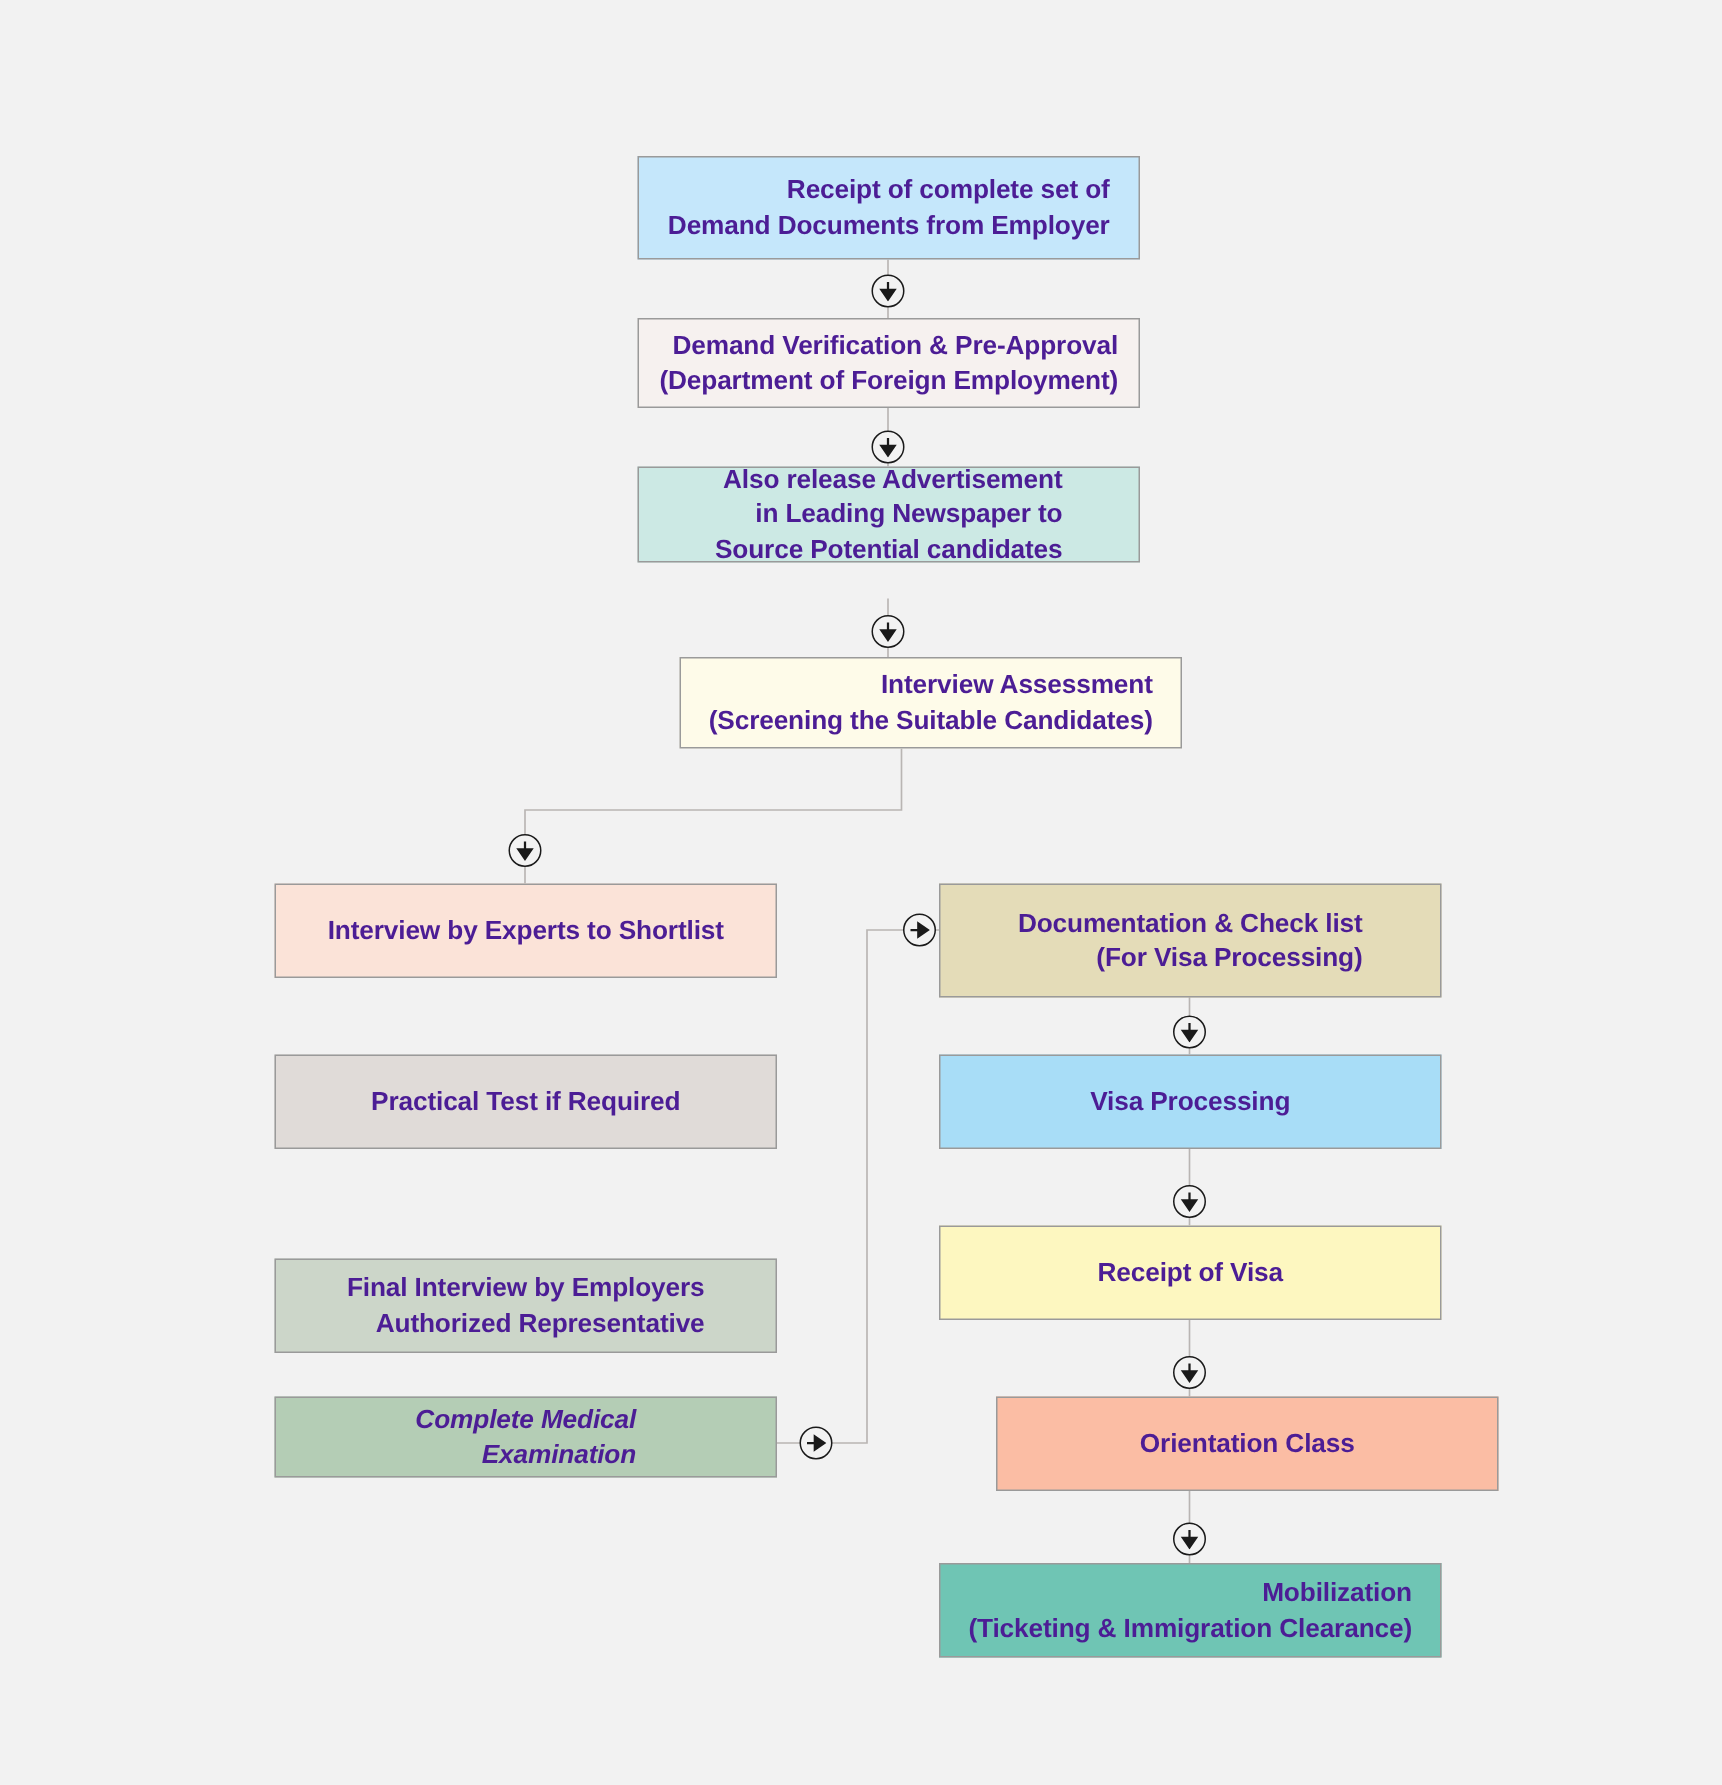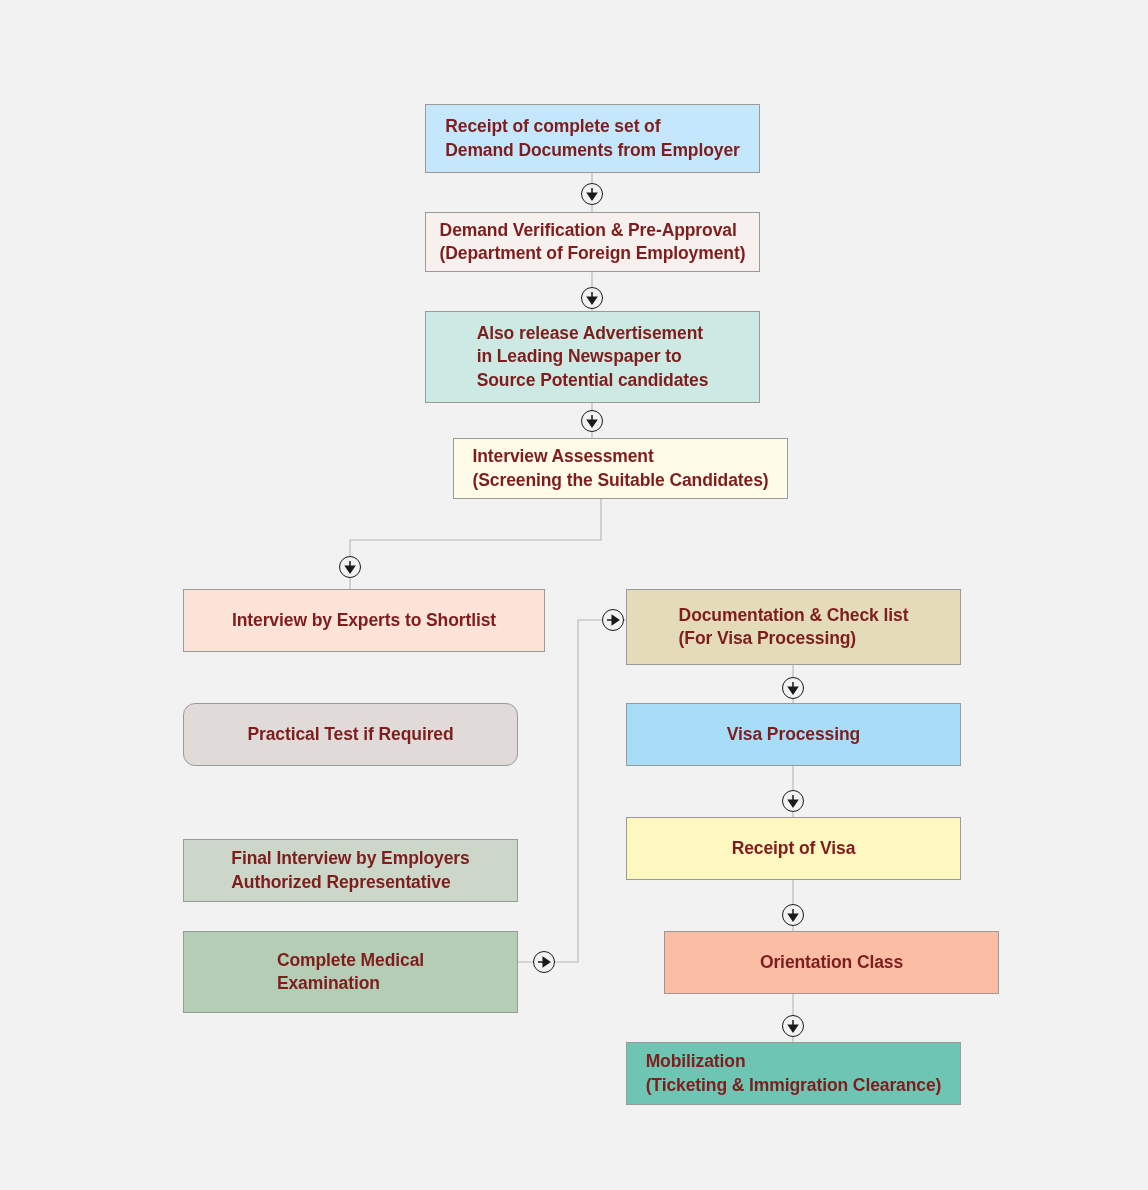--- a/index.html
+++ b/index.html
@@ -20,25 +20,25 @@
     width: 1148px;
     height: 1190px;
   }
   .node {
     position: absolute;
     box-sizing: border-box;
     border: 1px solid #9a9a9a;
     display: flex;
     align-items: center;
     justify-content: center;
-    text-align: left;
+    text-align: right;
     font-weight: bold;
     font-size: 17.5px;
     line-height: 1.33;
-    color: #7f1d1d;
+    color: #4c1d95;
     letter-spacing: -0.1px;
     white-space: pre-line;
     padding: 2px 6px;
   }
   .connector-svg {
     position: absolute;
     left: 0; top: 0;
     width: 1148px;
     height: 1190px;
     pointer-events: none;
@@ -76,30 +76,30 @@
       <path class="conn-line" d="M 793 652 L 793 703" stroke="#b9b5b3"></path>
       <path class="conn-line" d="M 793 766 L 793 817" stroke="#b9b5b3"></path>
       <path class="conn-line" d="M 793 880 L 793 931" stroke="#b9b5b3"></path>
       <path class="conn-line" d="M 793 994 L 793 1042" stroke="#b9b5b3"></path>
     </svg>
   <div id="node-layer">
       <div class="node" style="left: 425px; top: 104px; width: 335px; height: 69px; background: rgb(197, 231, 251); border-color: rgb(154, 154, 154);"><span>Receipt of complete set of
 Demand Documents from Employer</span></div>
       <div class="node" style="left: 425px; top: 212px; width: 335px; height: 60px; background: rgb(246, 241, 239); border-color: rgb(154, 154, 154);"><span>Demand Verification &amp; Pre-Approval
 (Department of Foreign Employment)</span></div>
-      <div class="node" style="left: 425px; top: 311px; width: 335px; height: 92px; background: rgb(204, 233, 228); border-color: rgb(154, 154, 154);"><span>Also release Advertisement
+      <div class="node" style="left: 425px; top: 311px; width: 335px; height: 64px; background: rgb(204, 233, 228); border-color: rgb(154, 154, 154);"><span>Also release Advertisement
 in Leading Newspaper to
 Source Potential candidates</span></div>
       <div class="node" style="left: 425px; top: 438px; width: 335px; height: 61px; background: rgb(254, 251, 233); border-color: rgb(154, 154, 154); margin-left: 28px;"><span>Interview Assessment
 (Screening the Suitable Candidates)</span></div>
-      <div class="node" style="left: 183px; top: 589px; width: 362px; height: 63px; background: rgb(251, 227, 216); border-color: rgb(154, 154, 154);"><span>Interview by Experts to Shortlist</span></div>
-      <div class="node" style="left: 183px; top: 703px; width: 335px; height: 63px; background: rgb(224, 219, 216); border-color: rgb(154, 154, 154); border-radius: 12px;"><span>Practical Test if Required</span></div>
+      <div class="node" style="left: 183px; top: 589px; width: 335px; height: 63px; background: rgb(251, 227, 216); border-color: rgb(154, 154, 154);"><span>Interview by Experts to Shortlist</span></div>
+      <div class="node" style="left: 183px; top: 703px; width: 335px; height: 63px; background: rgb(224, 219, 216); border-color: rgb(154, 154, 154);"><span>Practical Test if Required</span></div>
       <div class="node" style="left: 183px; top: 839px; width: 335px; height: 63px; background: rgb(204, 214, 201); border-color: rgb(154, 154, 154);"><span>Final Interview by Employers
 Authorized Representative</span></div>
-      <div class="node" style="left: 183px; top: 931px; width: 335px; height: 82px; background: rgb(180, 205, 181); border-color: rgb(154, 154, 154);"><span>Complete Medical
+      <div class="node" style="left: 183px; top: 931px; width: 335px; height: 54px; background: rgb(180, 205, 181); border-color: rgb(154, 154, 154); font-style: italic;"><span>Complete Medical
 Examination</span></div>
       <div class="node" style="left: 626px; top: 589px; width: 335px; height: 76px; background: rgb(228, 220, 184); border-color: rgb(154, 154, 154);"><span>Documentation &amp; Check list
 (For Visa Processing)</span></div>
       <div class="node" style="left: 626px; top: 703px; width: 335px; height: 63px; background: rgb(168, 221, 247); border-color: rgb(154, 154, 154);"><span>Visa Processing</span></div>
       <div class="node" style="left: 626px; top: 817px; width: 335px; height: 63px; background: rgb(253, 247, 192); border-color: rgb(154, 154, 154);"><span>Receipt of Visa</span></div>
       <div class="node" style="left: 626px; top: 931px; width: 335px; height: 63px; background: rgb(251, 189, 164); border-color: rgb(154, 154, 154); margin-left: 38px;"><span>Orientation Class</span></div>
       <div class="node" style="left: 626px; top: 1042px; width: 335px; height: 63px; background: rgb(111, 197, 180); border-color: rgb(154, 154, 154);"><span>Mobilization
 (Ticketing &amp; Immigration Clearance)</span></div>
     </div>
   <div id="marker-layer">

